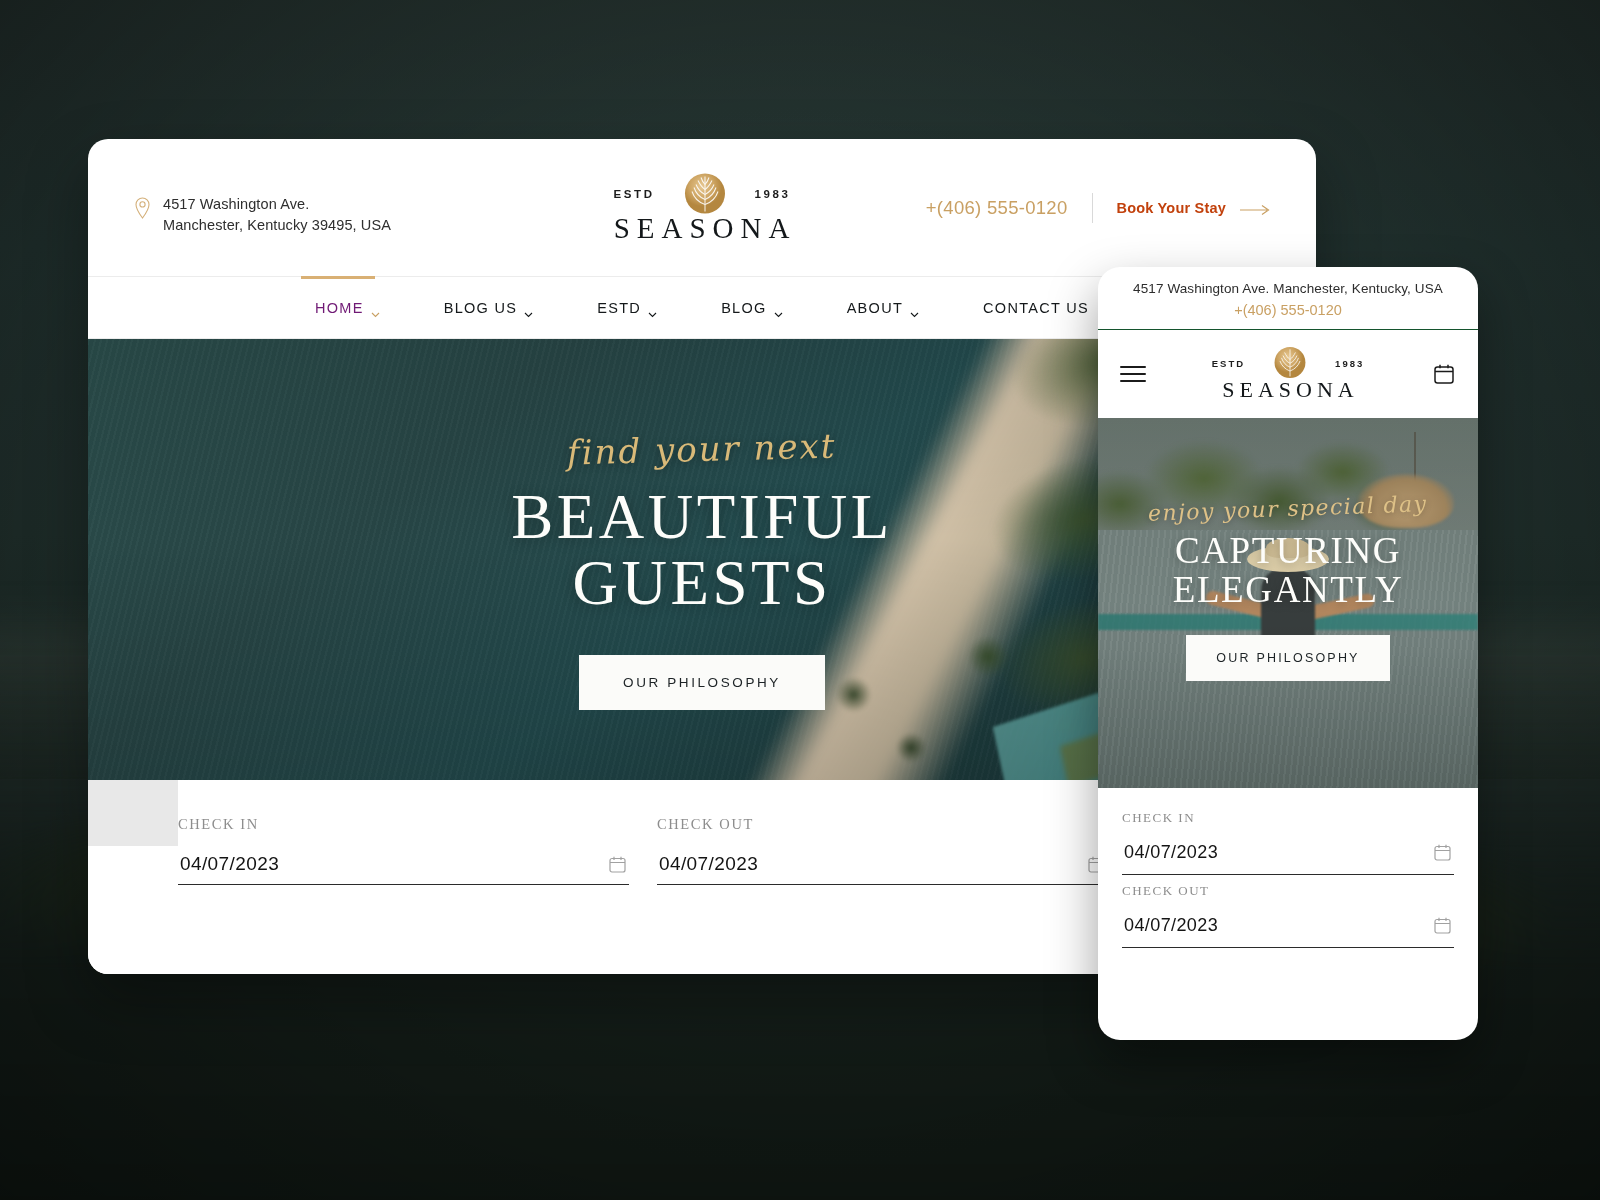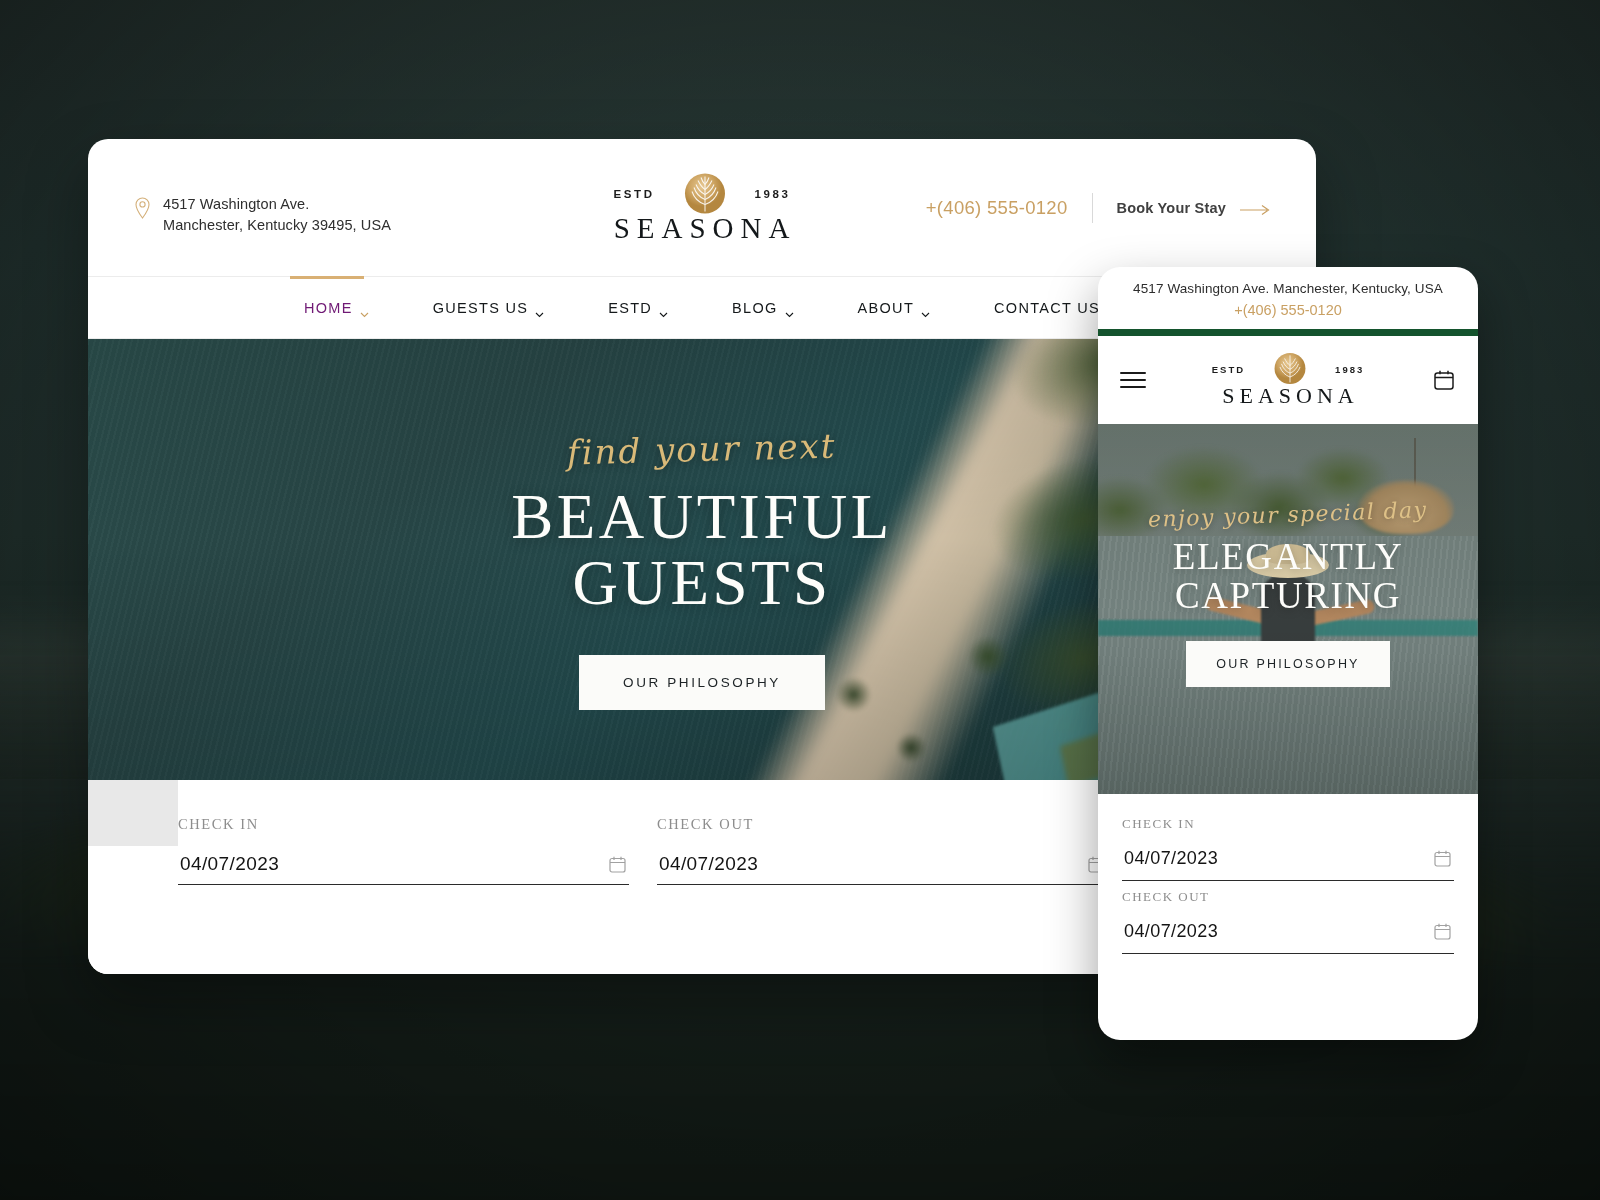--- a/index.html
+++ b/index.html
@@ -68,21 +68,21 @@
   .emblem { width:44px; height:44px; flex:none; }
   .brand {
     font-family:"Liberation Serif", serif; font-size:29px; letter-spacing:7px;
     color:#14181a; margin-top:-4px; padding-left:6px;
   }
 
   .top-right { margin-left:auto; display:flex; align-items:center; gap:0; }
   .phone { color:#c9a063; font-size:18.5px; letter-spacing:.3px; padding-right:24px; }
   .divider-v { width:1px; height:30px; background:#d9d9d9; }
   .book { display:flex; align-items:center; gap:14px; padding-left:24px; }
-  .book-label { font-size:14.5px; color:#404040; font-weight:600; letter-spacing:.2px; }
+  .book-label { font-size:14.5px; color:#c2410c; font-weight:600; letter-spacing:.2px; }
   .arrow-icon { width:30px; height:12px; }
 
   .navbar {
     height:62px; display:flex; align-items:center; justify-content:center;
     gap:0; border-bottom:1px solid #ececec; position:relative;
   }
   .nav-item {
     display:flex; align-items:center; gap:7px; padding:0 32px;
     font-size:14.5px; letter-spacing:1.3px; color:#15191b; cursor:pointer;
   }
@@ -185,21 +185,21 @@
     display:flex; align-items:center; justify-content:center;
     font-size:13.5px; letter-spacing:2.4px; margin-top:36px; cursor:pointer; overflow:hidden;
   }
 
   
   .mobile {
     position:absolute; left:1098px; top:267px; width:380px; height:773px;
     background:#fff; border-radius:22px; overflow:hidden;
     box-shadow:0 22px 50px rgba(0,0,0,0.38);
   }
-  .m-topbar { padding:14px 12px 11px; text-align:center; border-bottom:7px solid #14532d; }
+  .m-topbar { padding:14px 12px 11px; text-align:center; border-bottom:1px solid #14532d; }
   .m-addr { font-size:13.5px; color:#2d2d2d; letter-spacing:.1px; }
   .m-phone { font-size:14.5px; color:#c9a063; margin-top:6px; }
   .m-header { height:88px; display:flex; align-items:center; padding:0 22px; position:relative; }
   .burger { width:26px; height:16px; display:flex; flex-direction:column; justify-content:space-between; cursor:pointer; }
   .burger span { display:block; height:2px; background:#1b1b1b; border-radius:1px; }
   .burger span:nth-child(2){ width:100%; }
   .m-logo { position:absolute; left:50%; top:50%; transform:translate(-50%,-50%); text-align:center; width:200px; }
   .m-logo .estd { font-size:9.5px; letter-spacing:2px; }
   .m-logo .emblem { width:34px; height:34px; }
   .m-brand { font-family:"Liberation Serif", serif; font-size:22px; letter-spacing:5px; color:#14181a; margin-top:-3px; padding-left:5px; }
@@ -336,21 +336,21 @@
   <div class="navbar">
     <div class="nav-item active">
       <span>HOME</span>
       <span class="chev">
         <svg viewBox="0 0 9 6" width="9" height="6" fill="none">
             <path d="M1 1l3.5 3.5L8 1" stroke="#c9a063" stroke-width="1.1"></path>
           </svg>
       </span>
     </div>
     <div class="nav-item">
-      <span>GUESTS US</span>
+      <span>BLOG US</span>
       <span class="chev">
         <svg viewBox="0 0 9 6" width="9" height="6" fill="none">
             <path d="M1 1l3.5 3.5L8 1" stroke="#15191b" stroke-width="1.1"></path>
           </svg>
       </span>
     </div>
     <div class="nav-item">
       <span>ESTD</span>
       <span class="chev">
         <svg viewBox="0 0 9 6" width="9" height="6" fill="none">
@@ -493,22 +493,22 @@
         <div class="m-arm-l"></div>
         <div class="m-arm-r"></div>
         <div class="m-body"></div>
         <div class="m-hat"></div>
       </div>
       <div class="m-shade"></div>
     </div>
     <div class="m-hero-content">
       <div class="m-script">enjoy your special day</div>
       <div class="m-title">
+        <div>CAPTURING</div>
         <div>ELEGANTLY</div>
-        <div>CAPTURING</div>
       </div>
       <div class="m-ghost-btn">OUR PHILOSOPHY</div>
     </div>
   </div>
 
   <div class="m-booking">
     <div class="m-field">
       <div class="m-field-label">CHECK IN</div>
       <div class="m-field-row">
         <span class="m-field-value">04/07/2023</span>

